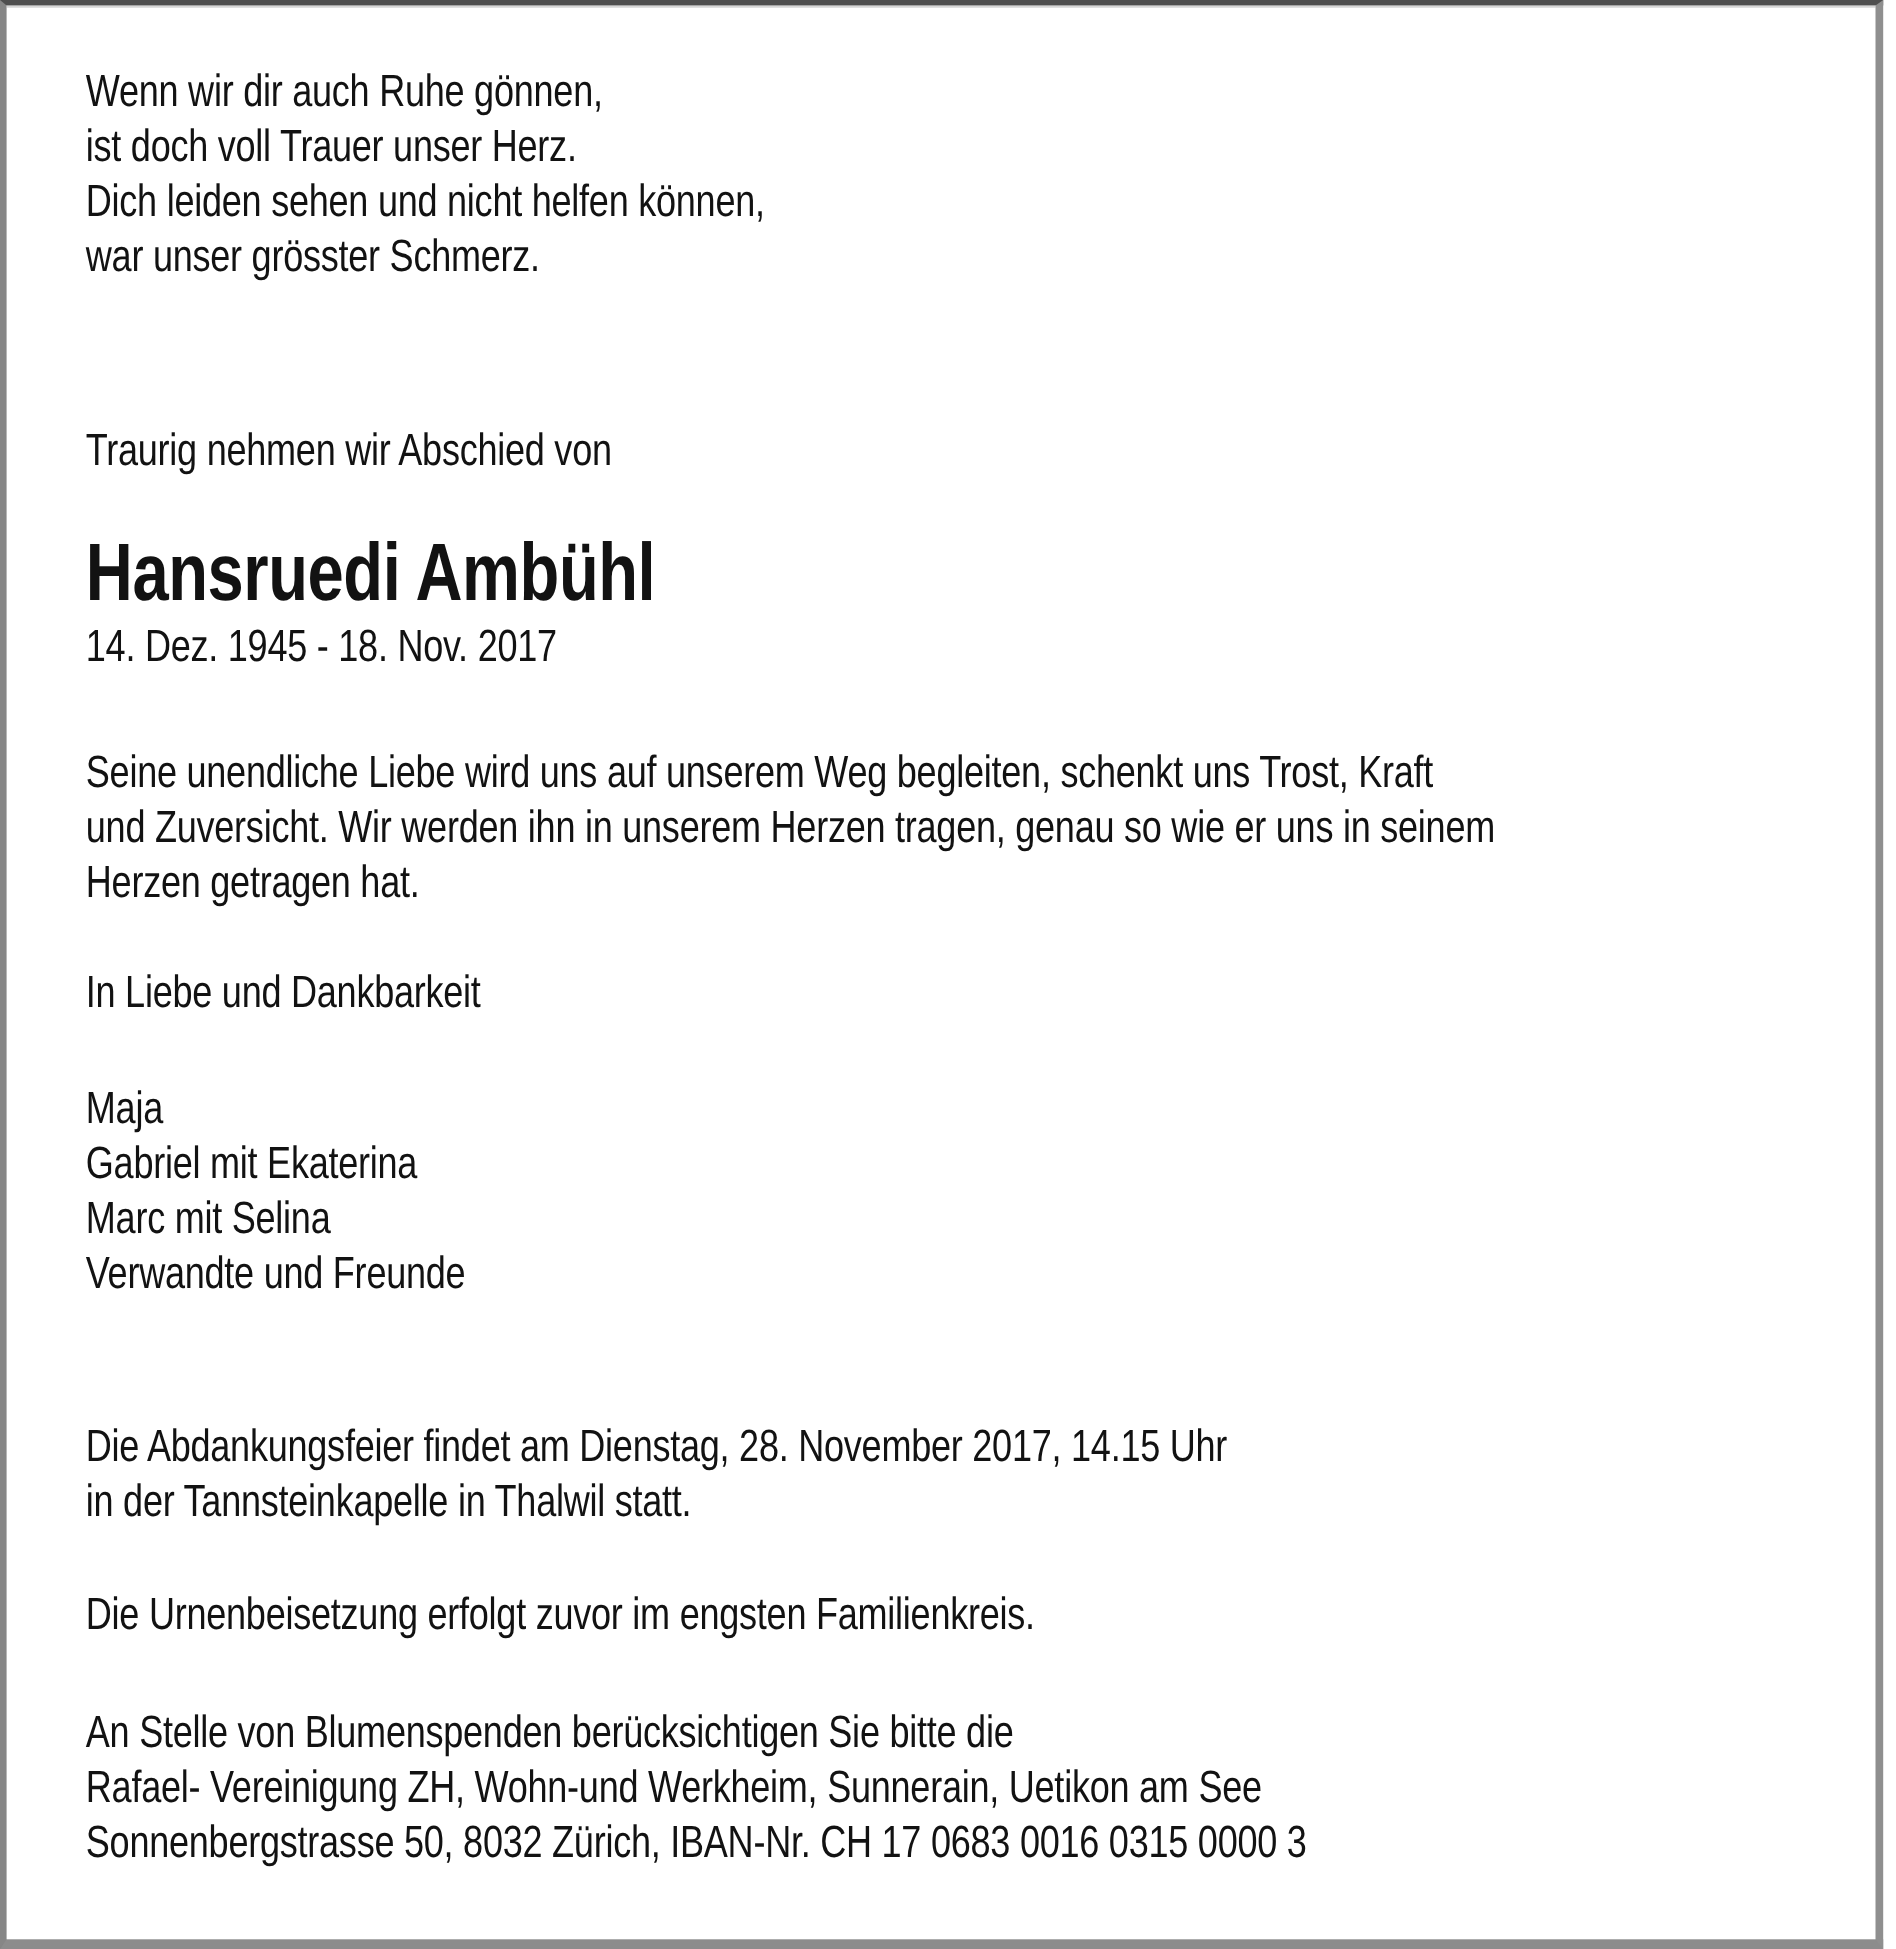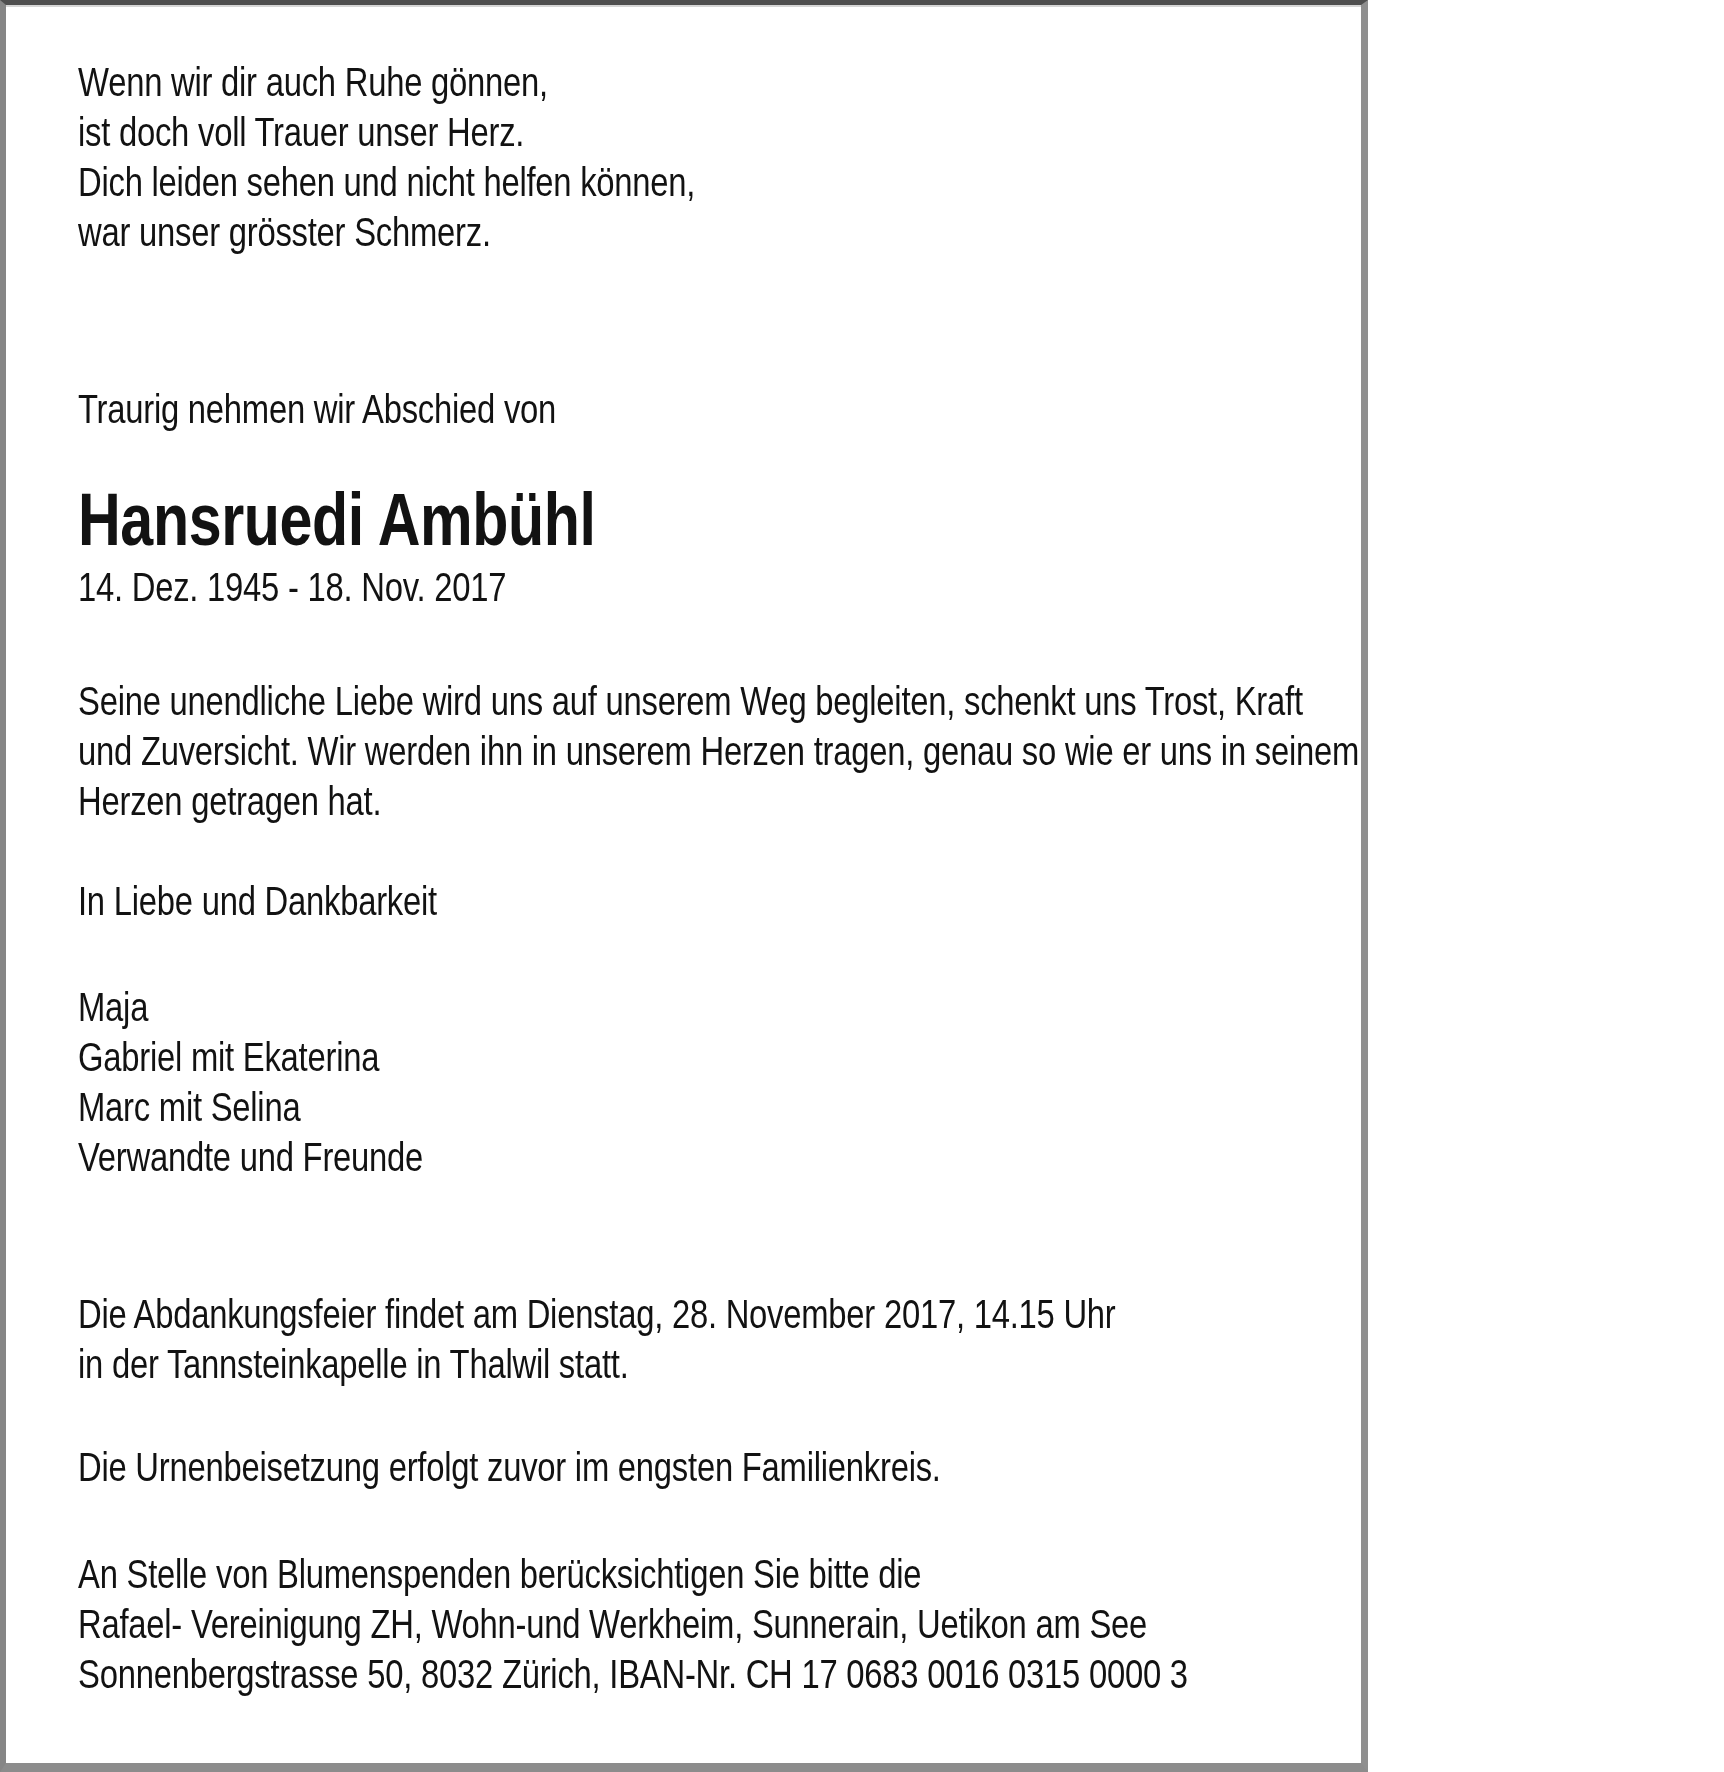--- a/index.html
+++ b/index.html
@@ -2,21 +2,21 @@
 <html><head>
 <meta charset="utf-8">
 <style>
   html, body {
     margin: 0;
     padding: 0;
     background: #ffffff;
   }
   .page {
     position: relative;
-    width: 1368px;
+    width: 1712px;
     height: 1772px;
     box-sizing: border-box;
     background: #ffffff;
     border-top: 5px solid #4f4f4f;
     border-left: 6px solid #868686;
     border-right: 7px solid #8f8f8f;
     border-bottom: 9px solid #8c8c8c;
     box-shadow: inset 0 2px 0 #d6d6d6;
     overflow: hidden;
     font-family: "Liberation Sans", sans-serif;

